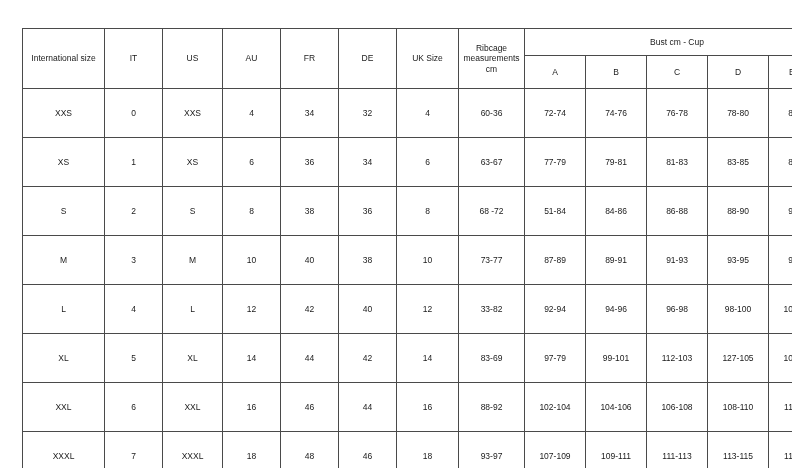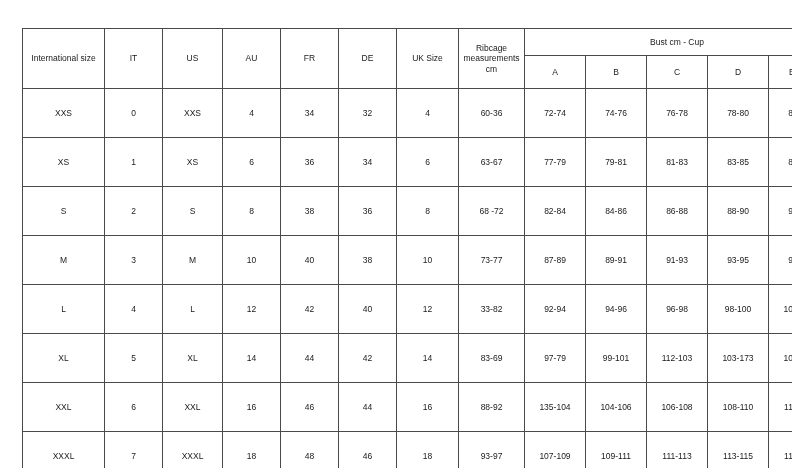--- a/index.html
+++ b/index.html
@@ -132,21 +132,21 @@
       </tr>
       <tr>
         <td>S</td>
         <td>2</td>
         <td>S</td>
         <td>8</td>
         <td>38</td>
         <td>36</td>
         <td>8</td>
         <td>68 -72</td>
-        <td>82-84</td>
+        <td>51-84</td>
         <td>84-86</td>
         <td>86-88</td>
         <td>88-90</td>
         <td>90-92</td>
       </tr>
       <tr>
         <td>M</td>
         <td>3</td>
         <td>M</td>
         <td>10</td>
@@ -180,33 +180,33 @@
         <td>5</td>
         <td>XL</td>
         <td>14</td>
         <td>44</td>
         <td>42</td>
         <td>14</td>
         <td>83-69</td>
         <td>97-79</td>
         <td>99-101</td>
         <td>112-103</td>
-        <td>103-173</td>
+        <td>127-105</td>
         <td>105-107</td>
       </tr>
       <tr>
         <td>XXL</td>
         <td>6</td>
         <td>XXL</td>
         <td>16</td>
         <td>46</td>
         <td>44</td>
         <td>16</td>
         <td>88-92</td>
-        <td>135-104</td>
+        <td>102-104</td>
         <td>104-106</td>
         <td>106-108</td>
         <td>108-110</td>
         <td>110-112</td>
       </tr>
       <tr>
         <td>XXXL</td>
         <td>7</td>
         <td>XXXL</td>
         <td>18</td>

